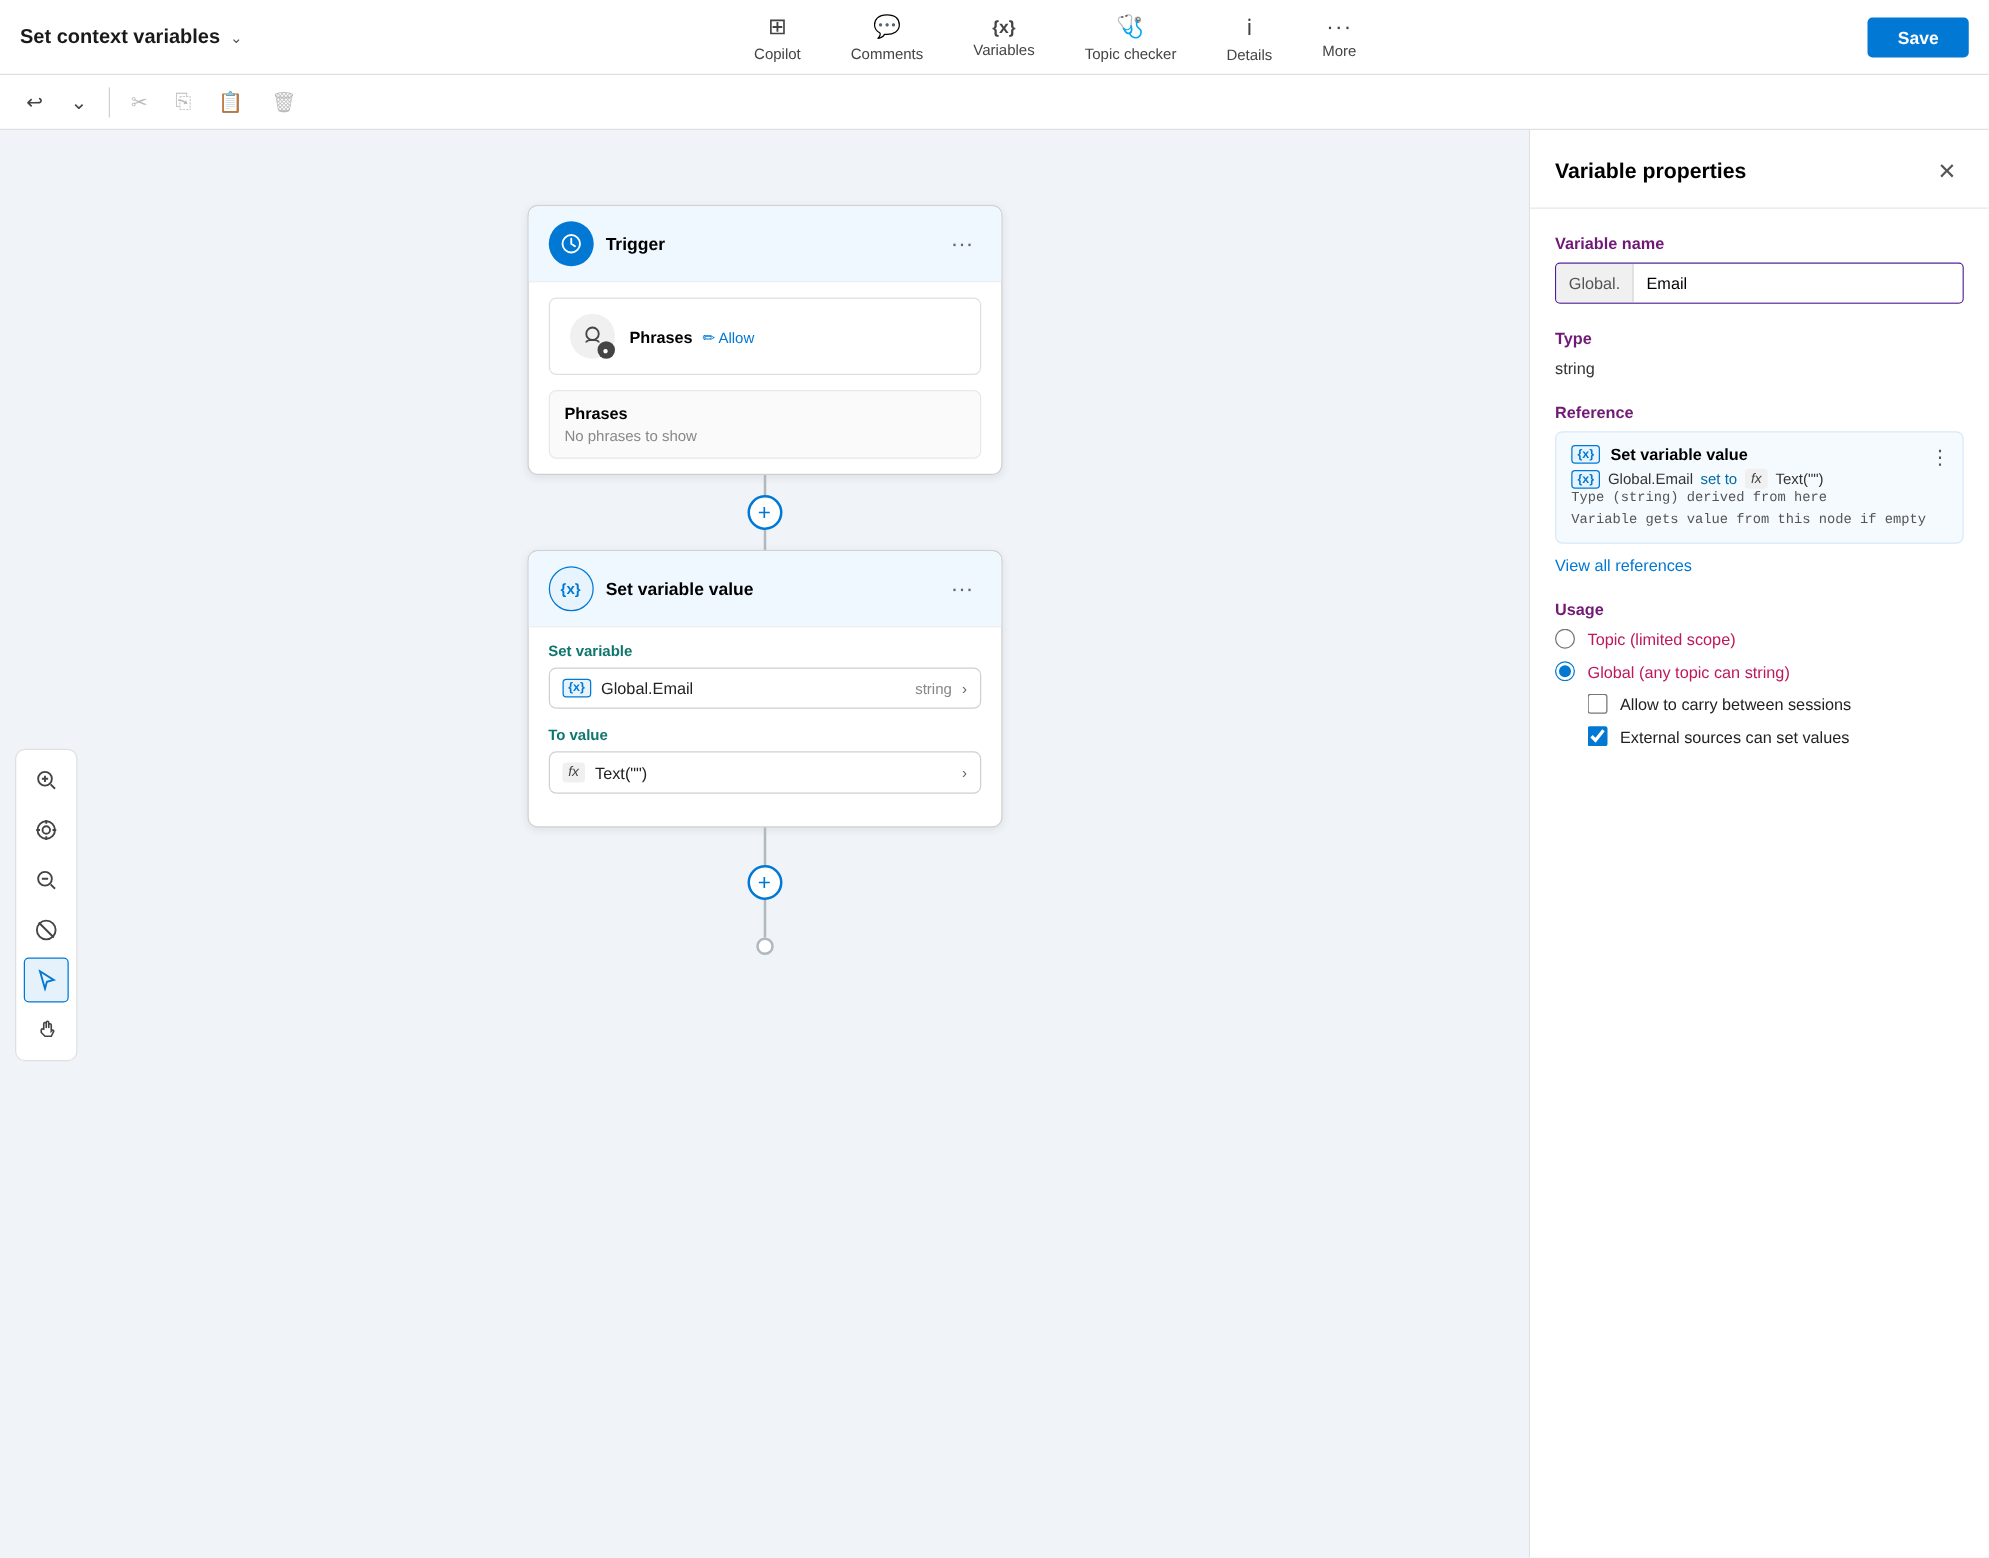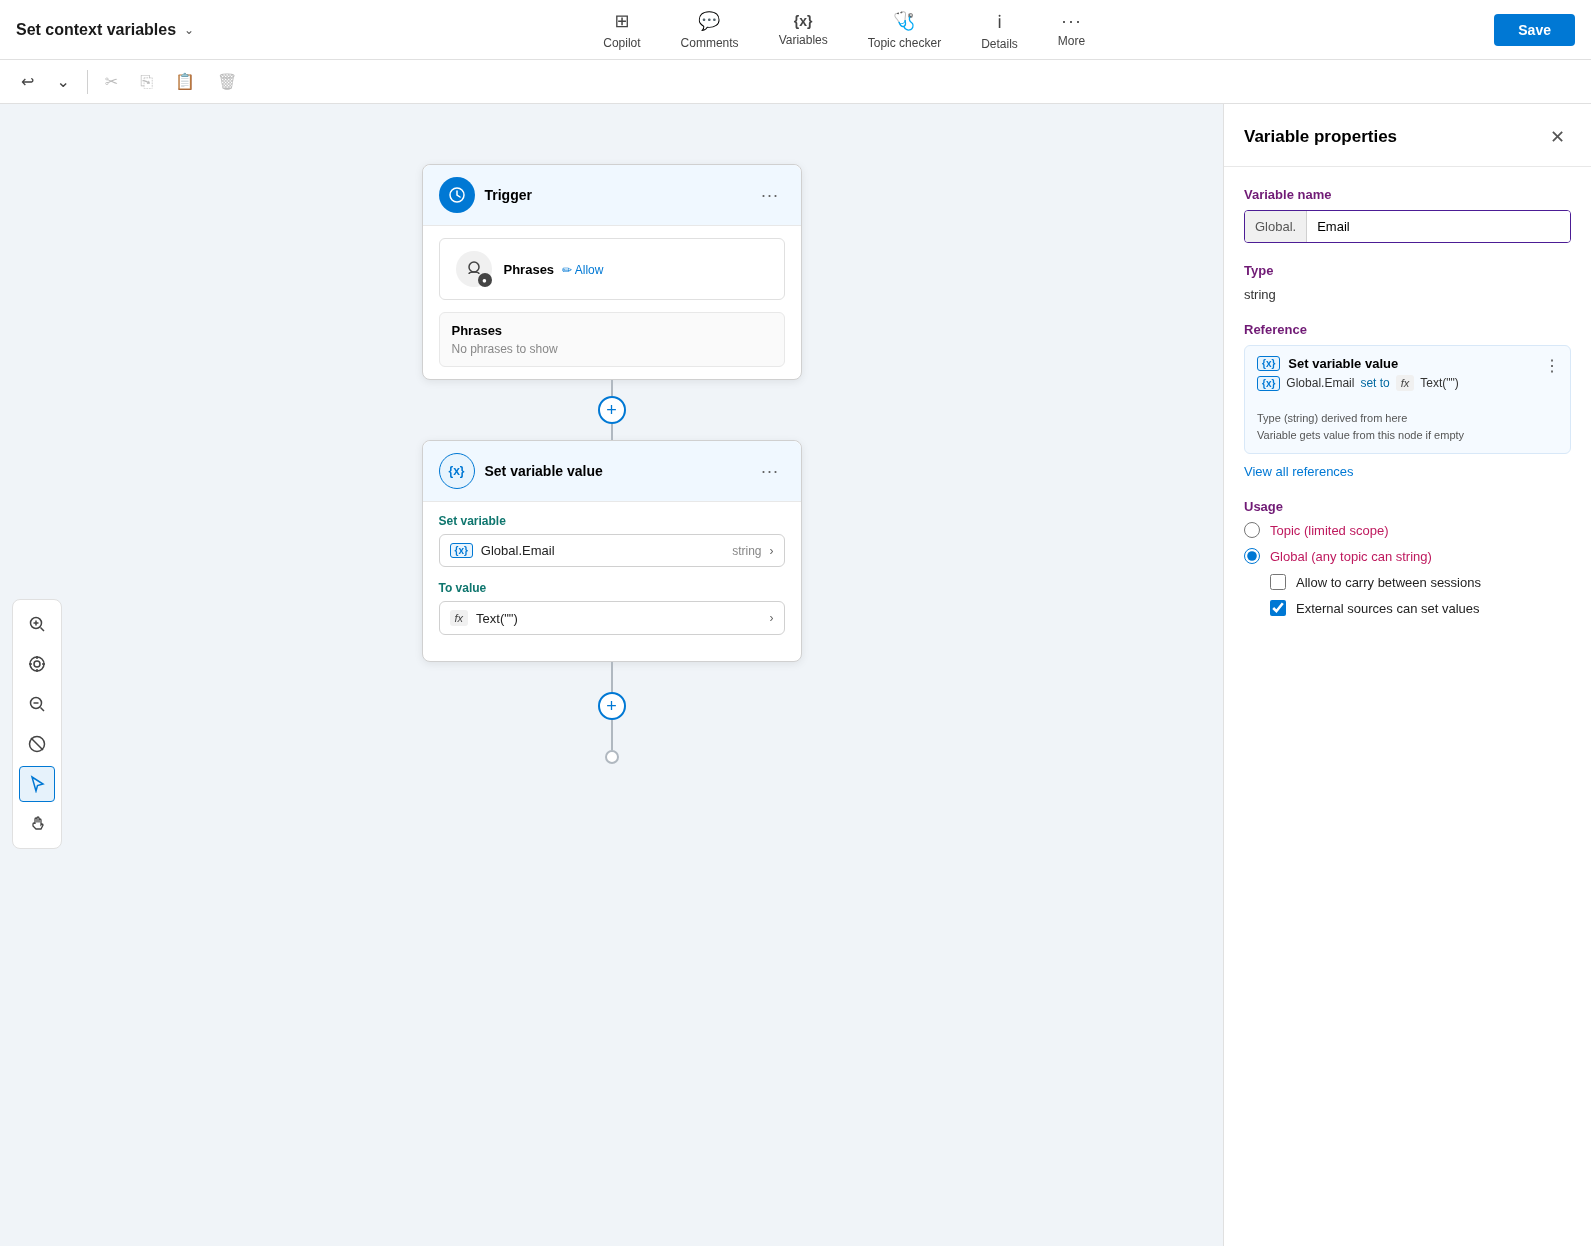--- a/index.html
+++ b/index.html
@@ -377,21 +377,21 @@
     .ref-title { font-size: 13px; font-weight: 600; }
     .ref-dots { position: absolute; top: 10px; right: 10px; font-size: 16px; cursor: pointer; color: #555; }
     .ref-detail {
       display: flex;
       align-items: center;
       gap: 6px;
       font-size: 12px;
       color: #333;
     }
     .ref-set-to { color: #0369a1; font-size: 12px; }
-    .ref-note { font-size: 11px; color: #555; margin-top: 19px; line-height: 1.5; }
+    .ref-note { font-size: 11px; color: #555; margin-top: 0; line-height: 1.5; font-family: Liberation Mono, monospace; }
     .view-refs-link {
       color: #0078d4;
       font-size: 13px;
       cursor: pointer;
       margin-top: 10px;
       display: inline-block;
     }
 
     
     .radio-row {

